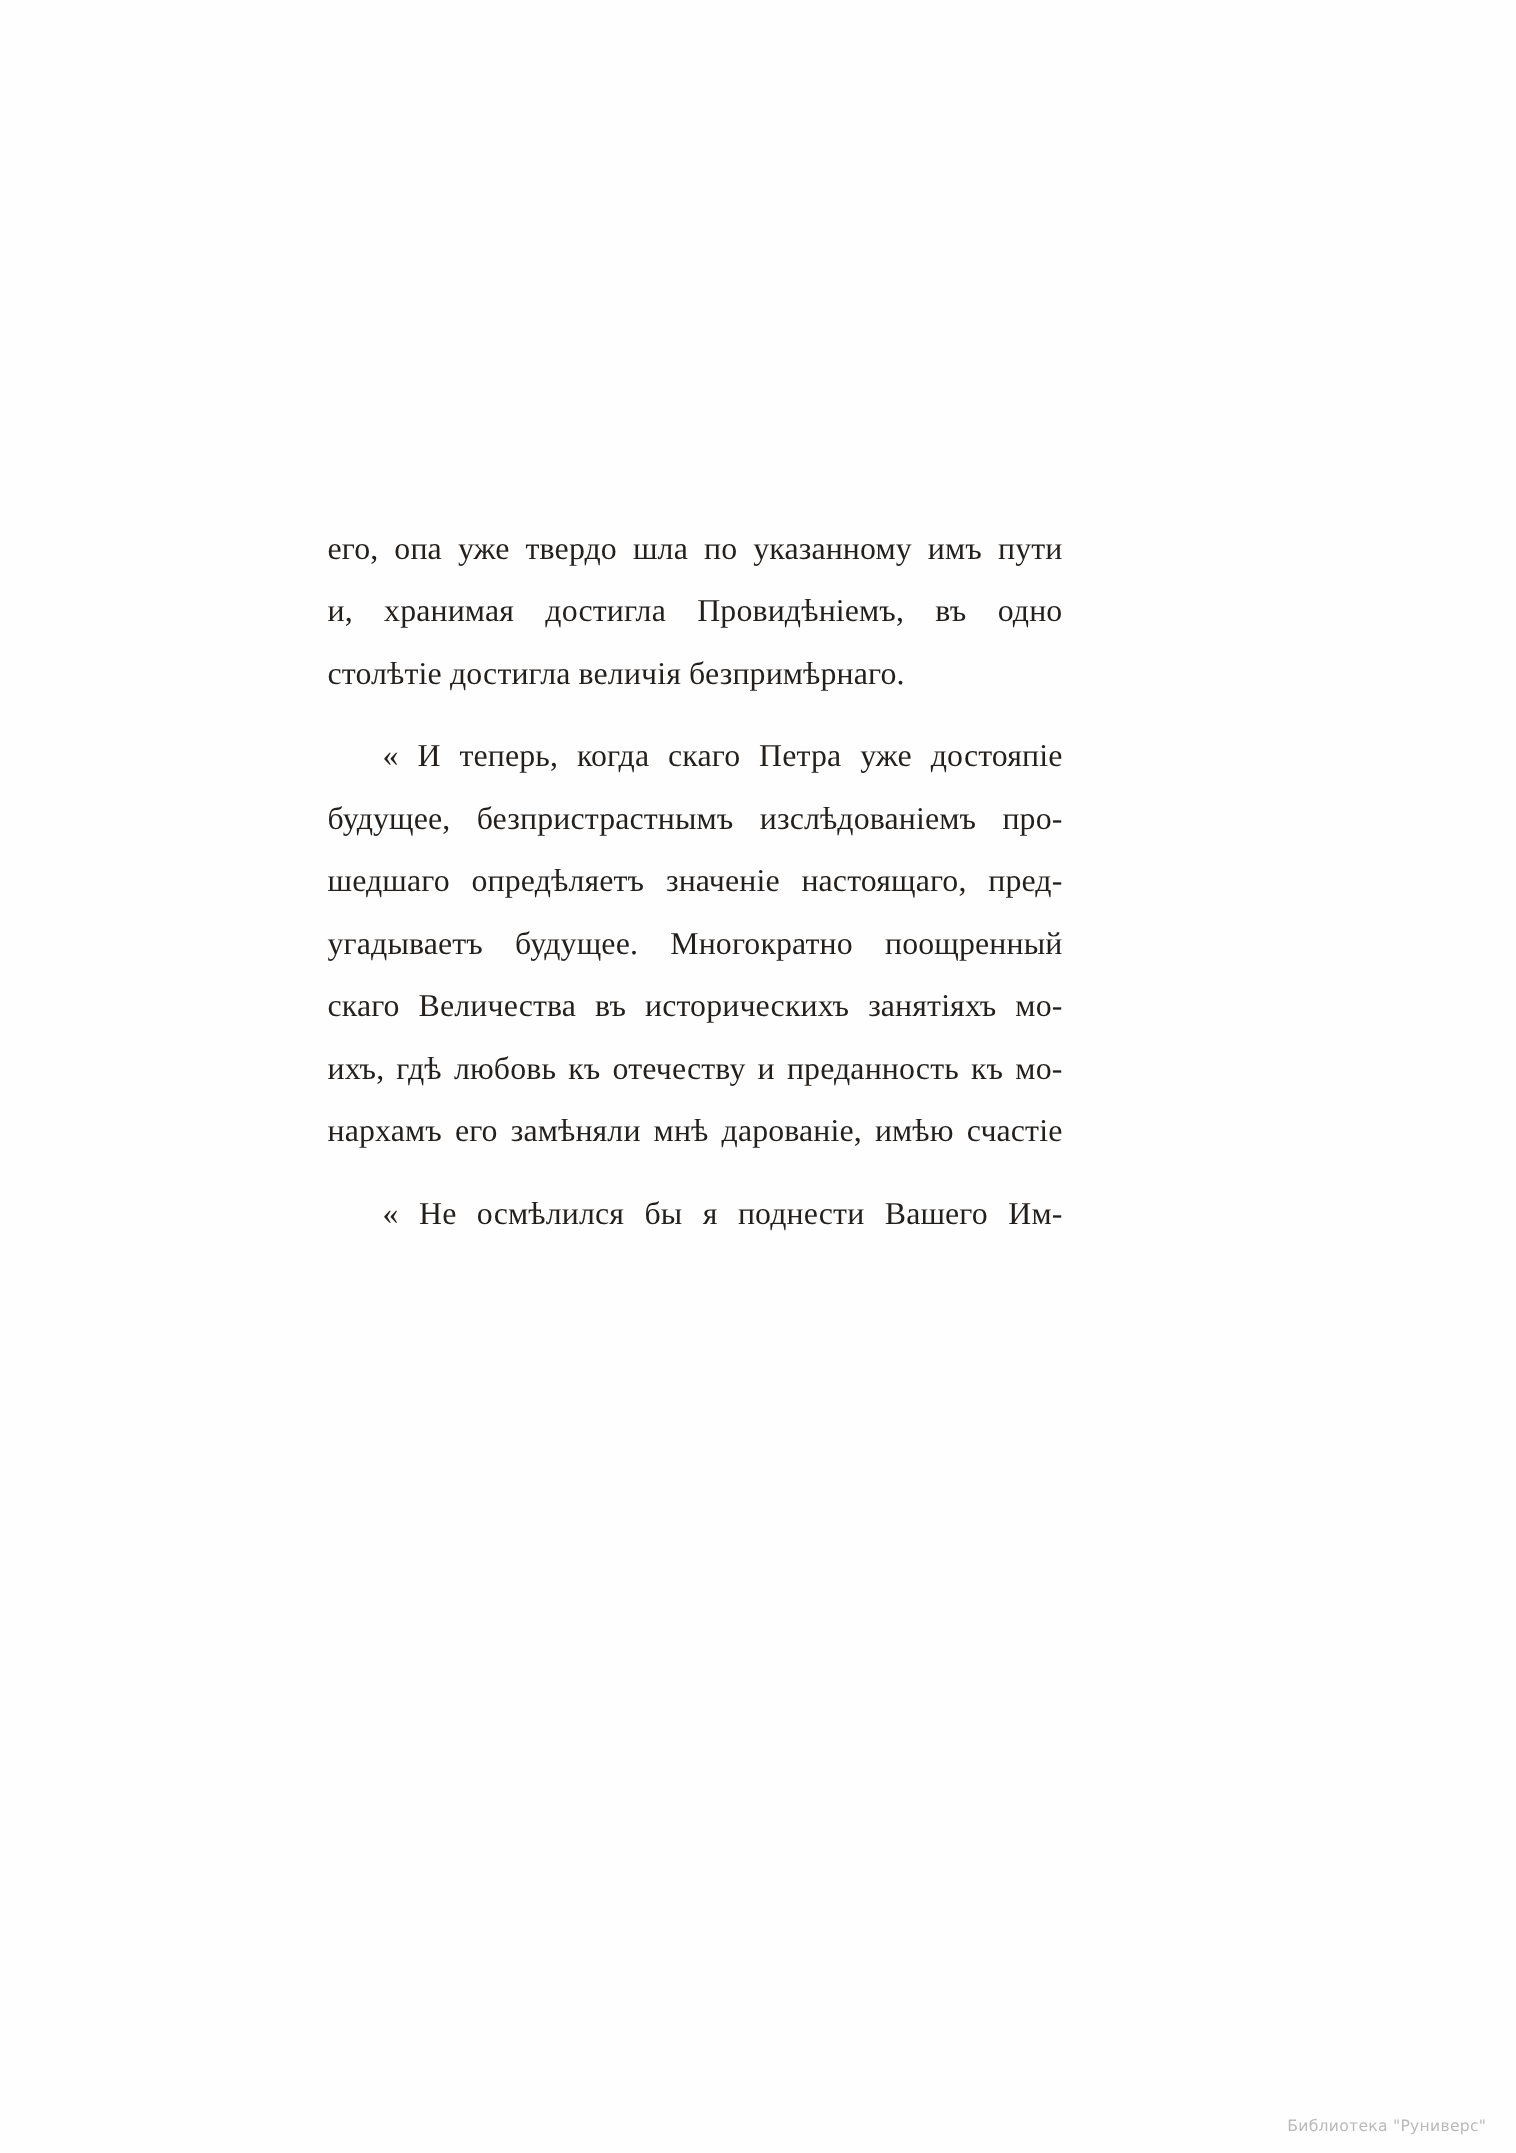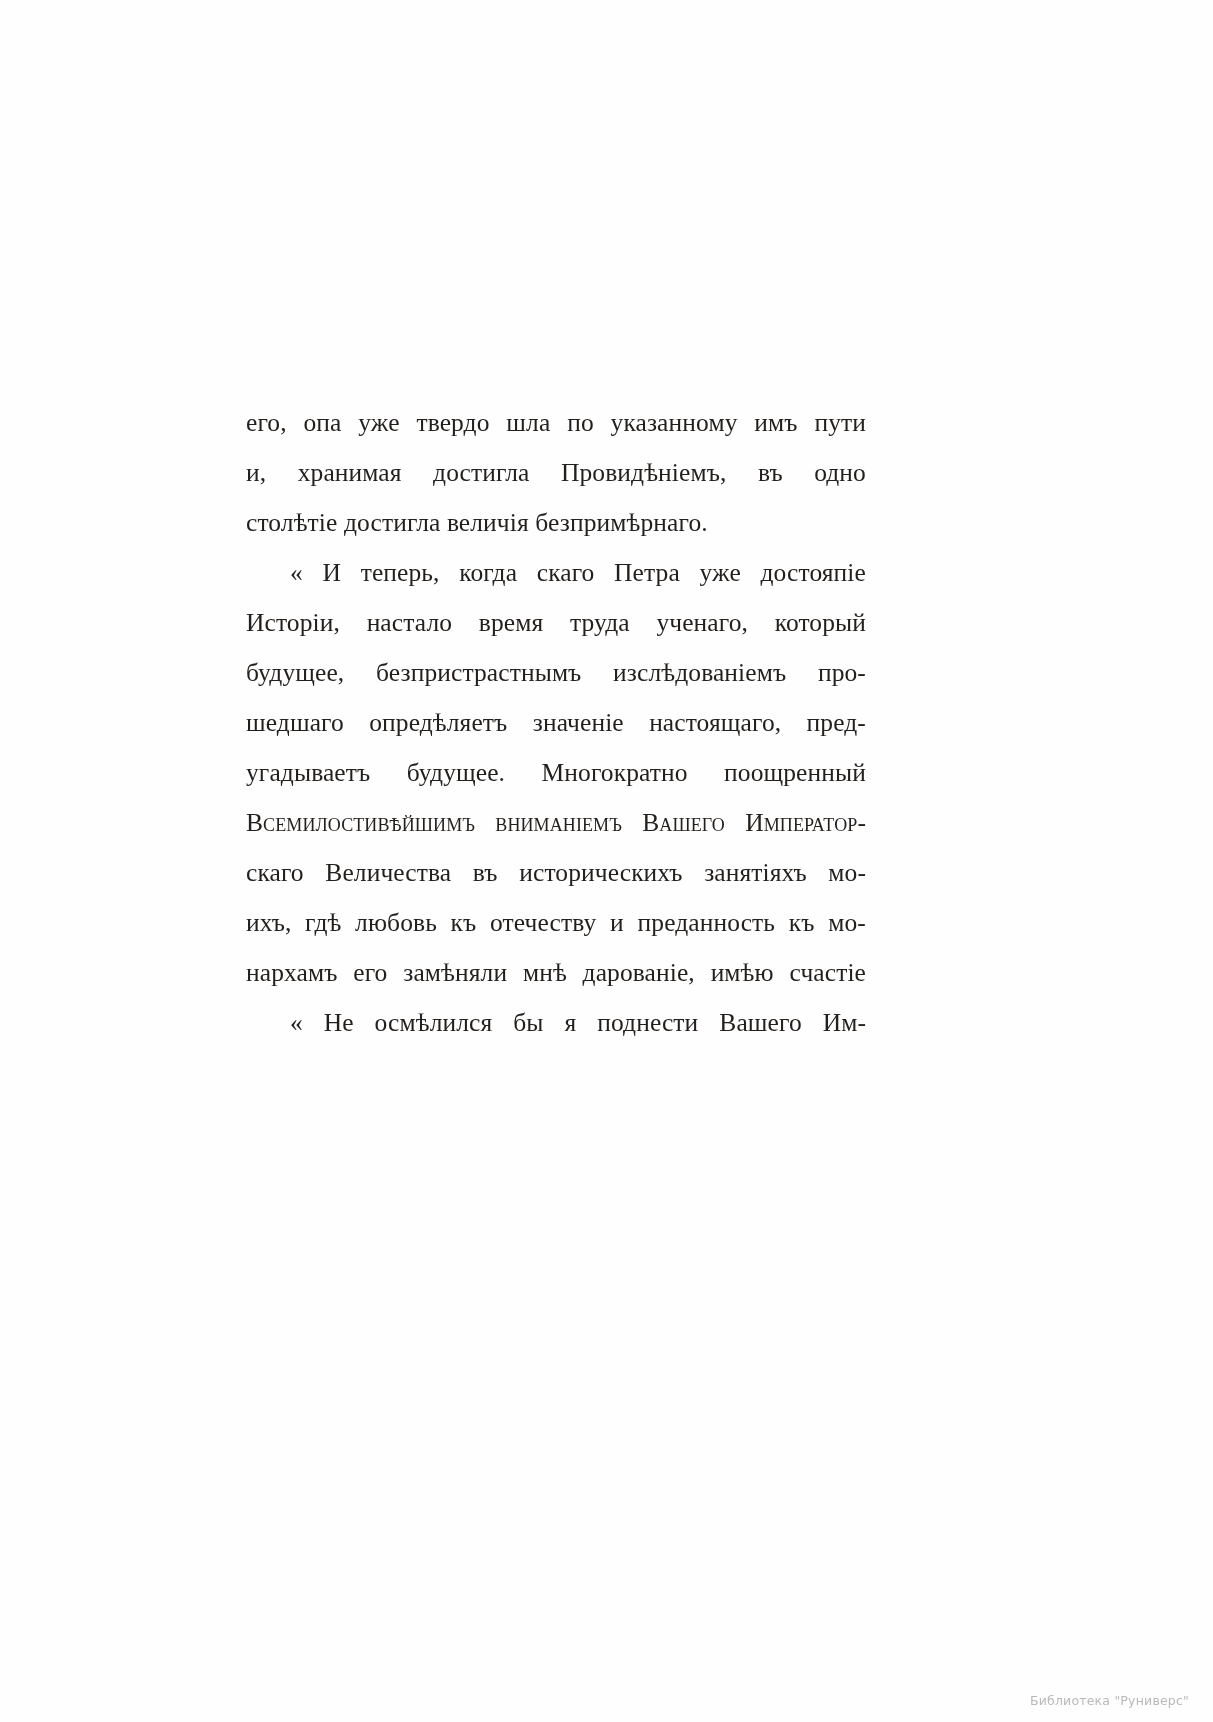--- a/index.html
+++ b/index.html
@@ -19,21 +19,21 @@
     inset: 0;
     background: #fefefe;
   }
   .text-block {
     position: absolute;
     left: 246px;
     top: 398px;
     width: 620px;
   }
   .para {
-    margin: 0;
+    margin: 16px;
     font-size: 25.5px;
     line-height: 50px;
     color: #231f1c;
     letter-spacing: 0.1px;
   }
   .para + .para {
     margin-top: 0;
   }
   .line {
     display: block;
@@ -98,51 +98,37 @@
           <span>«</span>
           <span>И</span>
           <span>теперь,</span>
           <span>когда</span>
           <span>скаго</span>
           <span>Петра</span>
           <span>уже</span>
           <span>достояпіе</span>
         </span>
       <span class="line just">
-          <span>Исторіи,</span>
-          <span>настало</span>
-          <span>время</span>
-          <span>труда</span>
-          <span>ученаго,</span>
-          <span>который</span>
-        </span>
-      <span class="line just">
           <span>будущее,</span>
           <span>безпристрастнымъ</span>
           <span>изслѣдованіемъ</span>
           <span>про-</span>
         </span>
       <span class="line just">
           <span>шедшаго</span>
           <span>опредѣляетъ</span>
           <span>значеніе</span>
           <span>настоящаго,</span>
           <span>пред-</span>
         </span>
       <span class="line just">
           <span>угадываетъ</span>
           <span>будущее.</span>
           <span>Многократно</span>
           <span>поощренный</span>
-        </span>
-      <span class="line just smallcaps">
-          <span>Всемилостивѣйшимъ</span>
-          <span>вниманіемъ</span>
-          <span>Вашего</span>
-          <span>Император-</span>
         </span>
       <span class="line just">
           <span>скаго</span>
           <span>Величества</span>
           <span>въ</span>
           <span>историческихъ</span>
           <span>занятіяхъ</span>
           <span>мо-</span>
         </span>
       <span class="line just">

